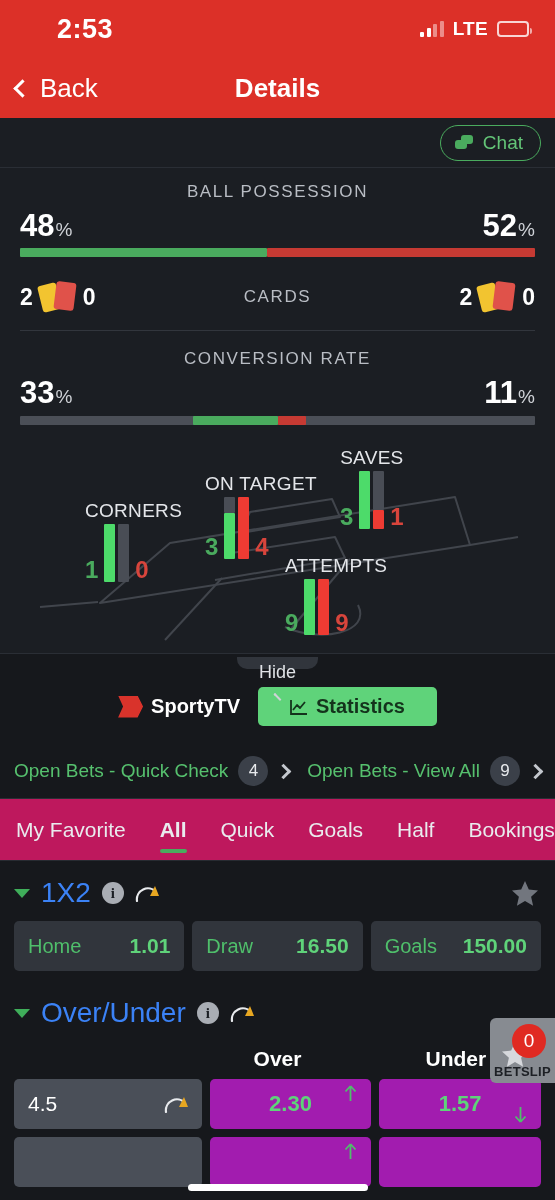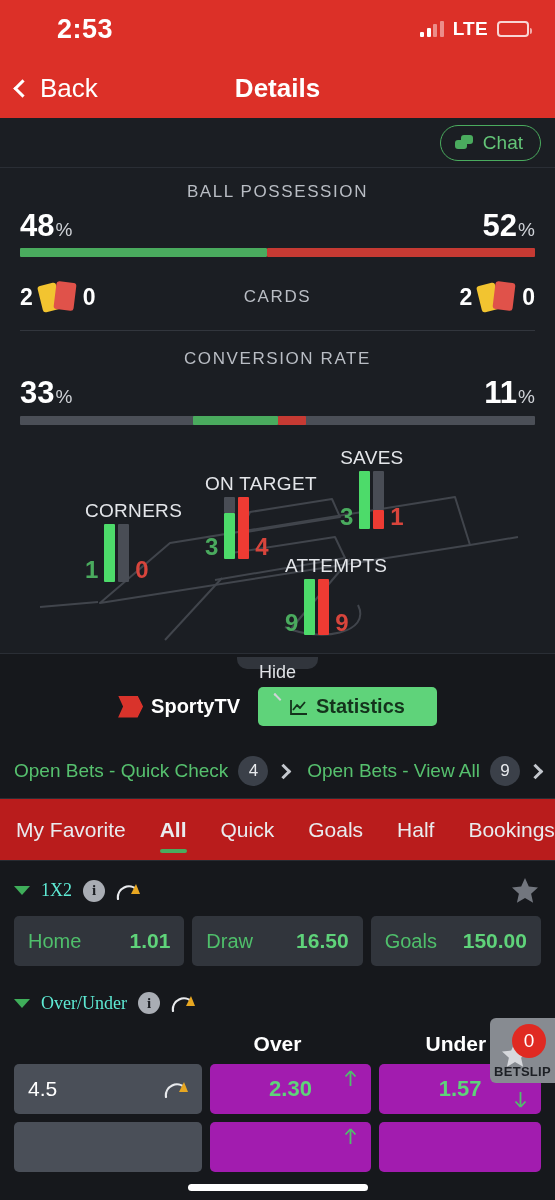--- a/index.html
+++ b/index.html
@@ -198,21 +198,21 @@
   }
   .chev-right {
     width: 11px; height: 11px; border-right: 3px solid #c4c8ce;
     border-top: 3px solid #c4c8ce; transform: rotate(45deg); display:block;
   }
   .ob-spacer { flex: 1; }
 
   
   .tabs {
     display:flex; align-items:center; gap: 34px; padding: 0 16px;
-    height: 62px; background:#b91c1c; border-bottom:1px solid #272b31;
+    height: 62px; background:#be185d; border-bottom:1px solid #272b31;
     overflow: hidden; white-space: nowrap;
   }
   .tab {
     color:#e9ebee; font-size: 21px; position:relative; height:62px;
     display:flex; align-items:center; cursor:pointer;
   }
   .tab.active { font-weight: 700; }
   .tab.active::after {
     content:''; position:absolute; left:0; right:0; bottom: 8px;
     height: 4px; background:#4aab5e; border-radius:2px;
@@ -220,21 +220,21 @@
 
   
   .market { background:#16181c; }
   .market-head {
     display:flex; align-items:center; gap: 11px; padding: 16px 16px 12px 14px;
   }
   .caret-down {
     width:0; height:0; border-left:8px solid transparent;
     border-right:8px solid transparent; border-top:9px solid #3fae5a; display:block;
   }
-  .market-name { color:#5eead4; font-size: 18px; font-weight: 400; font-family: Liberation Serif, serif; }
+  .market-name { color:#3b82f6; font-size: 28px; font-weight: 400; }
   .info-icon {
     width:22px; height:22px; border-radius:50%; background:#a9adb4;
     color:#1b1e23; font-size:15px; font-weight:700; display:flex;
     align-items:center; justify-content:center; font-family:"Liberation Serif", serif;
   }
   .gauge-icon { width: 26px; height: 18px; display:block; }
   .star-icon { margin-left:auto; width:28px; height:27px; display:block; }
 
   .odds-row { display:flex; gap: 8px; padding: 0 14px 10px 14px; }
   .odds-cell {

